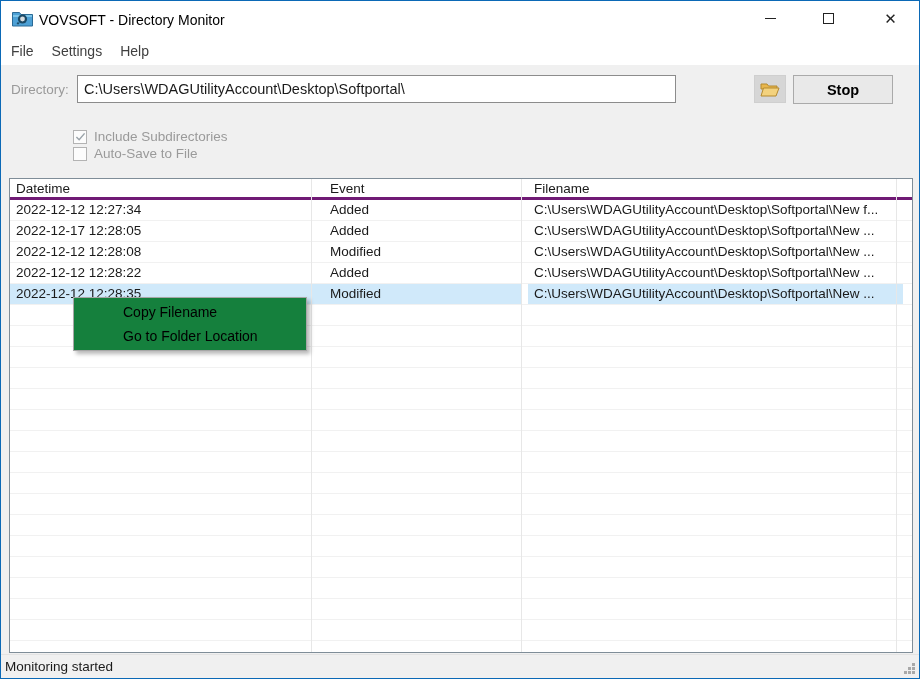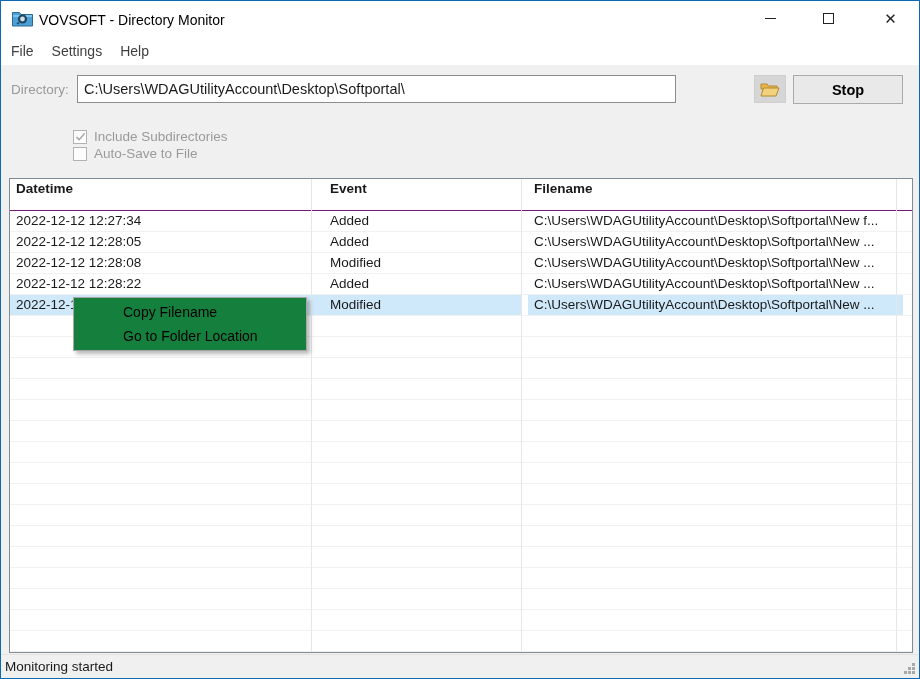--- a/index.html
+++ b/index.html
@@ -29,40 +29,40 @@
 
   
   .dir-label { position:absolute; left:10px; top:81px; font-size:13.5px; color:#9a9a9a; }
   .dir-input {
     position:absolute; left:76px; top:74px; width:599px; height:28px;
     border:1px solid #8c8c8c; background:#fff; font-family:"Liberation Sans",sans-serif;
     font-size:14.5px; color:#1a1a1a; padding:0 6px; outline:none;
   }
   .browse-btn { position:absolute; left:753px; top:74px; width:32px; height:28px; background:#d6d6d6; border:1px solid #cfcfcf; display:flex; align-items:center; justify-content:center; }
   .stop-btn {
-    position:absolute; left:792px; top:74px; width:110px; height:29px;
+    position:absolute; left:792px; top:74px; width:100px; height:29px;
     background:#e9e9e9; border:1px solid #aaaaaa; font-weight:bold; font-size:14.5px;
     font-family:"Liberation Sans",sans-serif; color:#000;
   }
 
   
   .opt-row { position:absolute; left:72px; display:flex; align-items:center; }
   .opt-row.first  { top:115px;margin-top:13px; }
   .opt-row.second { top:145px; }
   .cb { width:14px; height:14px; border:1px solid #b3b3b3; background:#fcfcfc; display:flex; align-items:center; justify-content:center; }
   .opt-label { margin-left:7px; font-size:13.5px; color:#9a9a9a; }
 
   
   .table {
     position:absolute; left:8px; top:177px; width:904px; height:475px;
     background:#fff; border:1px solid #7f8d98; overflow:hidden;
   }
   .vline { position:absolute; top:0; bottom:0; width:1px; background:#e7e7e7; pointer-events:none; }
   .vline.v1 { left:301px; } .vline.v2 { left:511px; } .vline.v3 { left:886px; }
-  .thead { display:flex; height:32px; border-bottom:1px solid #701a75;font-weight:bold; }
+  .thead { display:flex; height:21px; border-bottom:3px solid #701a75; }
   .trow  { display:flex; height:21px; border-bottom:1px solid #f1f1f1; }
   .tcell { font-size:13.5px; line-height:20px; white-space:nowrap; overflow:hidden; }
   .c0 { width:301px; padding-left:6px; }
   .c1 { width:210px; padding-left:19px; }
   .c2 { width:375px; padding-left:6px;margin-left:7px; }
   .cfill { flex:1; }
   .trow.selected .c0, .trow.selected .c1, .trow.selected .c2 { background:#d0e9fa; }
 
   
   .ctx-menu {
@@ -142,21 +142,21 @@
       <div class="tcell cfill"></div>
     </div>
     <div>
         <div class="trow">
           <div class="tcell c0">2022-12-12 12:27:34</div>
           <div class="tcell c1">Added</div>
           <div class="tcell c2">C:\Users\WDAGUtilityAccount\Desktop\Softportal\New f...</div>
           <div class="tcell cfill"></div>
         </div>
         <div class="trow">
-          <div class="tcell c0">2022-12-12 12:28:05</div>
+          <div class="tcell c0">2022-12-17 12:28:05</div>
           <div class="tcell c1">Added</div>
           <div class="tcell c2">C:\Users\WDAGUtilityAccount\Desktop\Softportal\New ...</div>
           <div class="tcell cfill"></div>
         </div>
         <div class="trow">
           <div class="tcell c0">2022-12-12 12:28:08</div>
           <div class="tcell c1">Modified</div>
           <div class="tcell c2">C:\Users\WDAGUtilityAccount\Desktop\Softportal\New ...</div>
           <div class="tcell cfill"></div>
         </div>

